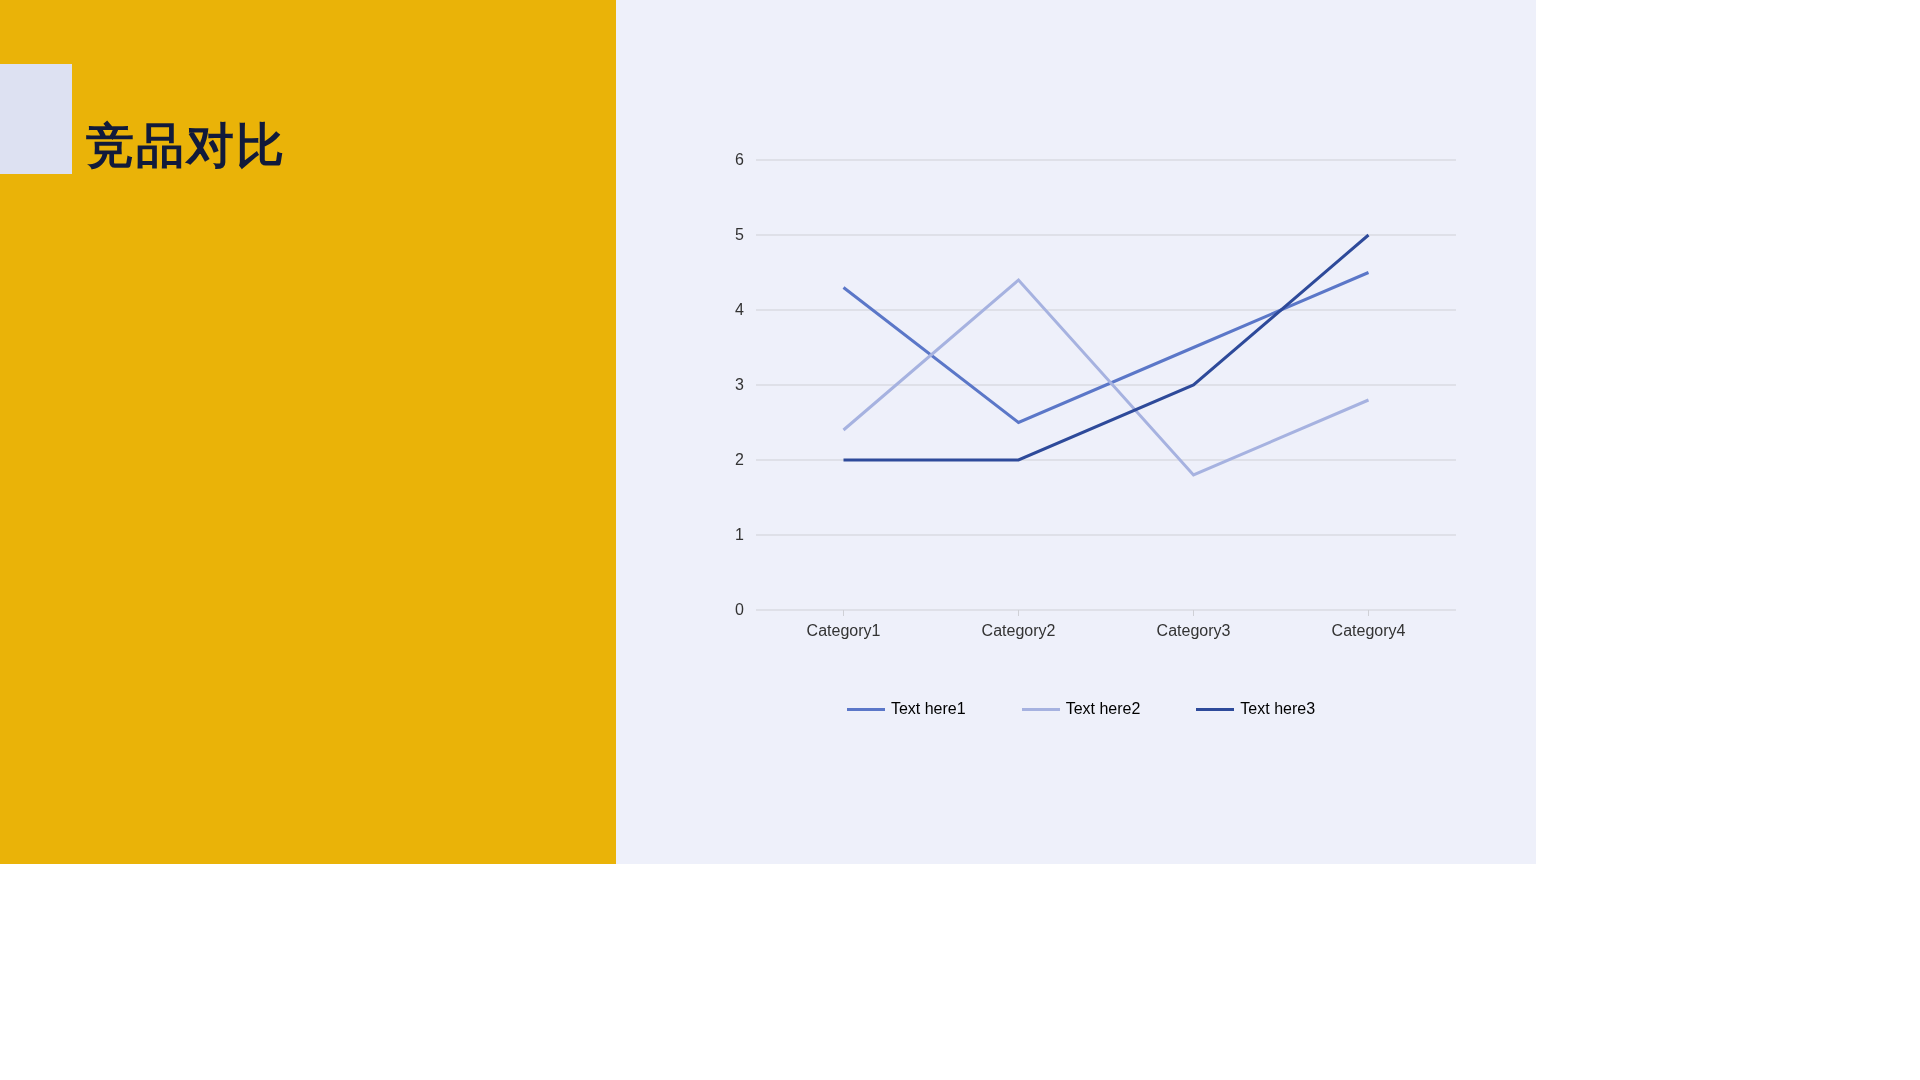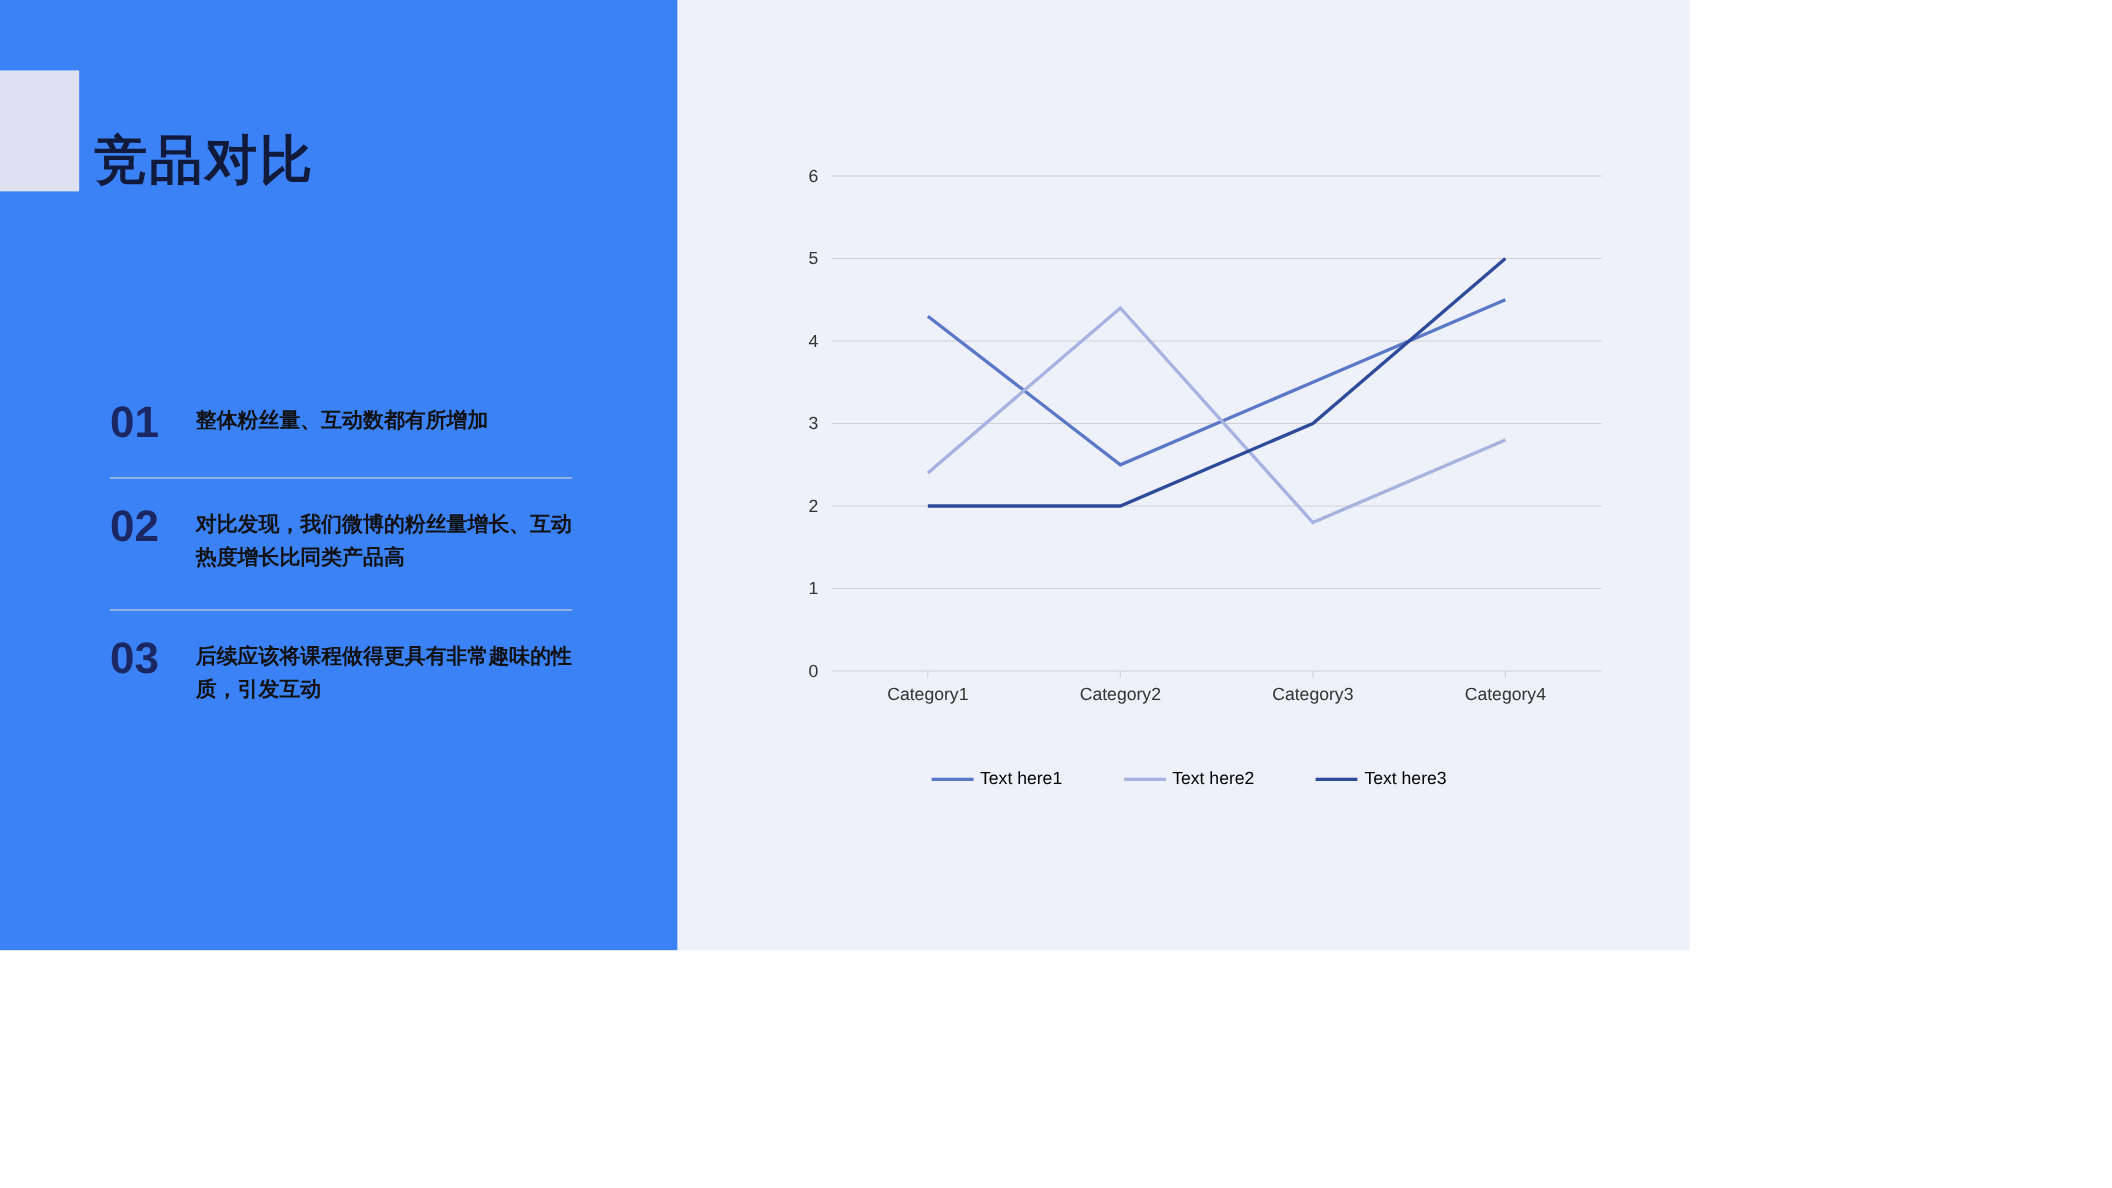--- a/index.html
+++ b/index.html
@@ -15,21 +15,21 @@
     position: relative;
     width: 1536px;
     height: 864px;
   }
   .left-panel {
     position: absolute;
     left: 0;
     top: 0;
     width: 616px;
     height: 864px;
-    background: #3b82f6;
+    background: #eab308;
   }
   .right-panel {
     position: absolute;
     left: 616px;
     top: 0;
     width: 920px;
     height: 864px;
     background: #eef0fa;
   }
   .corner-block {
@@ -113,34 +113,20 @@
 </style>
 </head>
 <body>
 
 <div class="slide">
 
   <div class="left-panel">
     <div class="corner-block"></div>
     <div class="title">竞品对比</div>
 
-    <div class="points">
-      <div class="point">
-        <div class="point-num">01</div>
-        <div class="point-text">整体粉丝量、互动数都有所增加</div>
-      </div>
-      <div class="point">
-        <div class="point-num">02</div>
-        <div class="point-text">对比发现，我们微博的粉丝量增长、互动热度增长比同类产品高</div>
-      </div>
-      <div class="point">
-        <div class="point-num">03</div>
-        <div class="point-text">后续应该将课程做得更具有非常趣味的性质，引发互动</div>
-      </div>
-    </div>
   </div>
 
   <div class="right-panel">
     <div class="chart-area">
       <svg id="chart-svg" width="770" height="500">
           <line x1="60" x2="760" y1="460" y2="460" stroke="#cfd0d6" stroke-width="1"></line>
           <text x="48" y="465" text-anchor="end" class="tick-label">0</text>
           <line x1="60" x2="760" y1="385" y2="385" stroke="#cfd0d6" stroke-width="1"></line>
           <text x="48" y="390" text-anchor="end" class="tick-label">1</text>
           <line x1="60" x2="760" y1="310.00000000000006" y2="310.00000000000006" stroke="#cfd0d6" stroke-width="1"></line>

